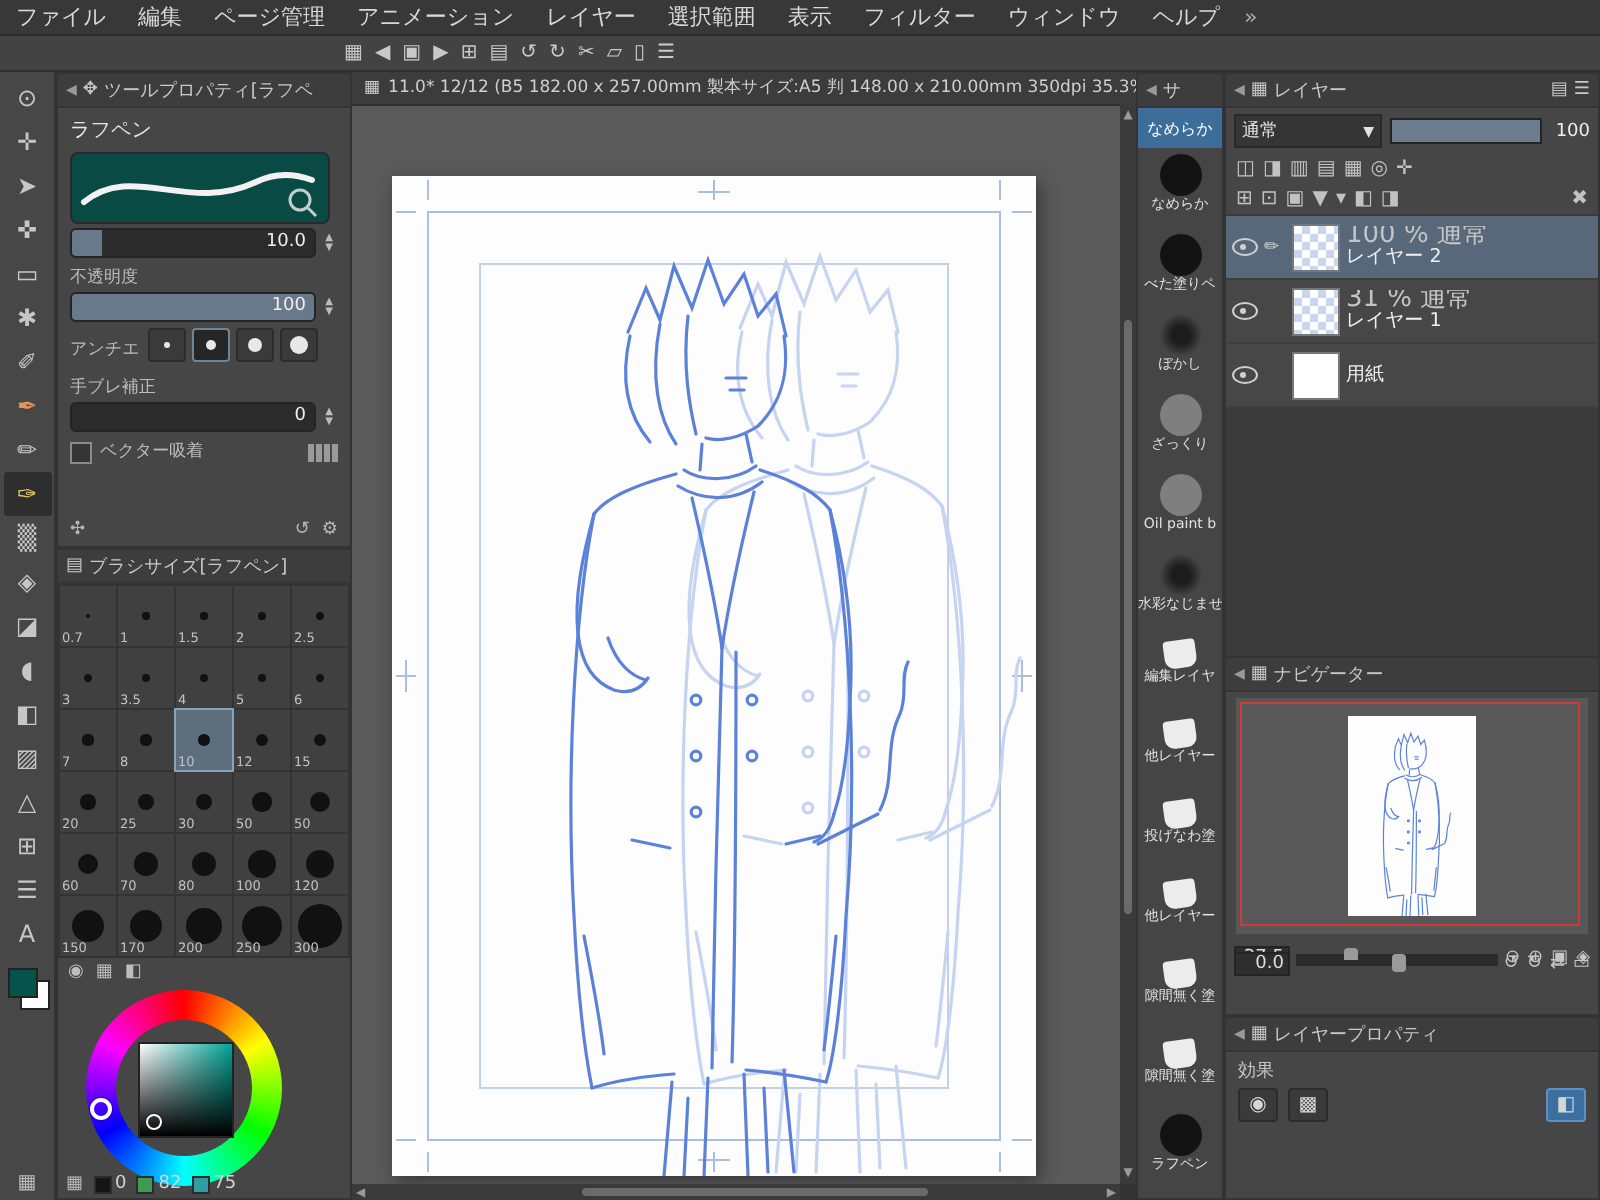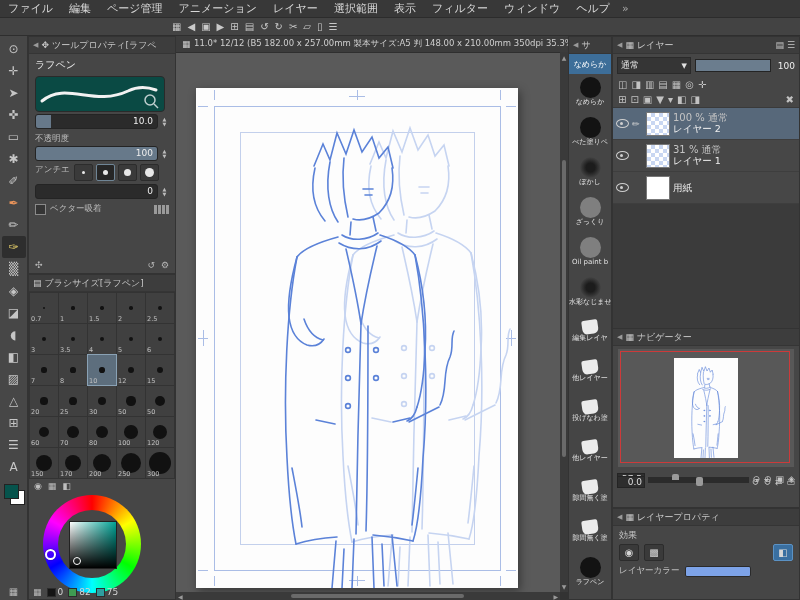--- a/index.html
+++ b/index.html
@@ -36,21 +36,21 @@
   #tp-preview{position:relative;margin:2px 6px;width:128px;height:34px;background:#0a4a44;
     border-radius:4px;border:1px solid #2a2a2a}
   .fieldlabel{font-size:8.5px;color:#bcbcbc;padding:4px 6px 1px 6px}
   .ctl{display:flex;align-items:center;gap:2px;padding:0 6px}
   .track{position:relative;height:13px;background:#2b2b2b;border:1px solid #242424;
     border-radius:3px;flex:1;overflow:hidden}
   .fillbar{position:absolute;left:0;top:0;bottom:0;background:#67798a}
   .tval{position:absolute;right:4px;top:1px;font-size:9px;color:#eee}
   .stepper{width:9px;display:flex;flex-direction:column;align-items:center;font-size:5px;
     color:#bbb;line-height:5px}
-  .aarow{display:flex;align-items:flex-start;gap:4px;padding:3px 6px}
+  .aarow{display:flex;align-items:flex-end;gap:4px;padding:3px 6px}
   .aabtn{width:17px;height:15px;background:#3a3a3a;border:1px solid #2c2c2c;border-radius:2px;
     display:flex;align-items:center;justify-content:center}
   .aabtn.sel{background:#262626;border-color:#6f8596}
   .aadot{border-radius:50%;background:#e8e8e8}
   .vsrow{display:flex;align-items:center;gap:4px;padding:4px 6px;font-size:8.5px;color:#bcbcbc}
   .chk{width:9px;height:9px;border:1px solid #8a8a8a;background:#353535}
   .vbars{margin-left:auto;display:flex;gap:1px}
   .vbars span{width:3px;height:9px;background:#9a9a9a;display:inline-block}
   #tp-foot{position:absolute;left:6px;right:6px;bottom:3px;display:flex;font-size:9px;color:#b5b5b5}
   #tp-foot .right{margin-left:auto;display:flex;gap:6px}
@@ -124,21 +124,21 @@
   .eye{width:11px;height:7px;border:1px solid #cfcfcf;border-radius:50%;position:relative;flex:none}
   .eye::after{content:"";position:absolute;left:3px;top:1.5px;width:3px;height:3px;
     border-radius:50%;background:#cfcfcf}
   .thumb{width:24px;height:24px;border:1px solid #777;box-sizing:border-box;flex:none}
   .thumb.checker{background-image:
     linear-gradient(45deg,#c9d7f2 25%,transparent 25%,transparent 75%,#c9d7f2 75%),
     linear-gradient(45deg,#c9d7f2 25%,#ffffff 25%,#ffffff 75%,#c9d7f2 75%);
     background-size:8px 8px;background-position:0 0,4px 4px;background-color:#fff}
   .thumb.paper{background:#fff}
   .ltexts{display:flex;flex-direction:column;overflow:hidden}
-  .linfo{font-size:10px;color:#c4c4c4;line-height:10px}
+  .linfo{font-size:13px;color:#c4c4c4;line-height:10px}
   .lname{font-size:9.5px;color:#efefef;line-height:12px;white-space:nowrap}
   #lyr-filler{background:#3b3b3b;height:128px}
   
   #navigator{left:612px;top:328px;width:188px;height:180px}
   #nav-thumb{position:absolute;left:5px;top:20px;width:176px;height:118px;background:#585858}
   #nav-frame{position:absolute;left:2px;top:2px;width:170px;height:112px;
     border:1px solid #cc3a3a;box-sizing:border-box}
   #nav-page{position:absolute;left:56px;top:9px;width:64px;height:100px;background:#fdfdfd}
   .navrow{position:absolute;left:4px;right:4px;height:15px;display:flex;align-items:center;
     gap:3px;font-size:9px;color:#dedede}
@@ -275,20 +275,21 @@
           </span>
           <span class="aabtn">
             <span class="aadot" style="height: 7px; width: 7px;"></span>
           </span>
           <span class="aabtn">
             <span class="aadot" style="height: 9px; width: 9px;"></span>
           </span>
         </span>
     </div>
 
+    <div class="fieldlabel">手ブレ補正</div>
     <div class="ctl">
       <div class="track">
         <div class="fillbar" style="width: 0%;"></div>
         <span class="tval">0</span>
       </div>
       <div class="stepper">
           <span>▲</span>
           <span>▼</span>
         </div>
     </div>
@@ -817,19 +818,15 @@
       <span class="arrow">◀</span>
       <span>▦</span>
       <span>レイヤープロパティ</span>
     </div>
     <div id="fx-label">効果</div>
     <div id="fx-icons">
         <span class="fxbtn">◉</span>
         <span class="fxbtn">▩</span>
         <span class="fxbtn sel">◧</span>
       </div>
-    <div class="lcrow">
-      <span>レイヤーカラー</span>
-      <span class="lcswatch" id="lc-main" style="width: 64px; background: rgb(125, 163, 232);"></span>
-    </div>
   </div>
 
 </div>
 
 </body></html>

